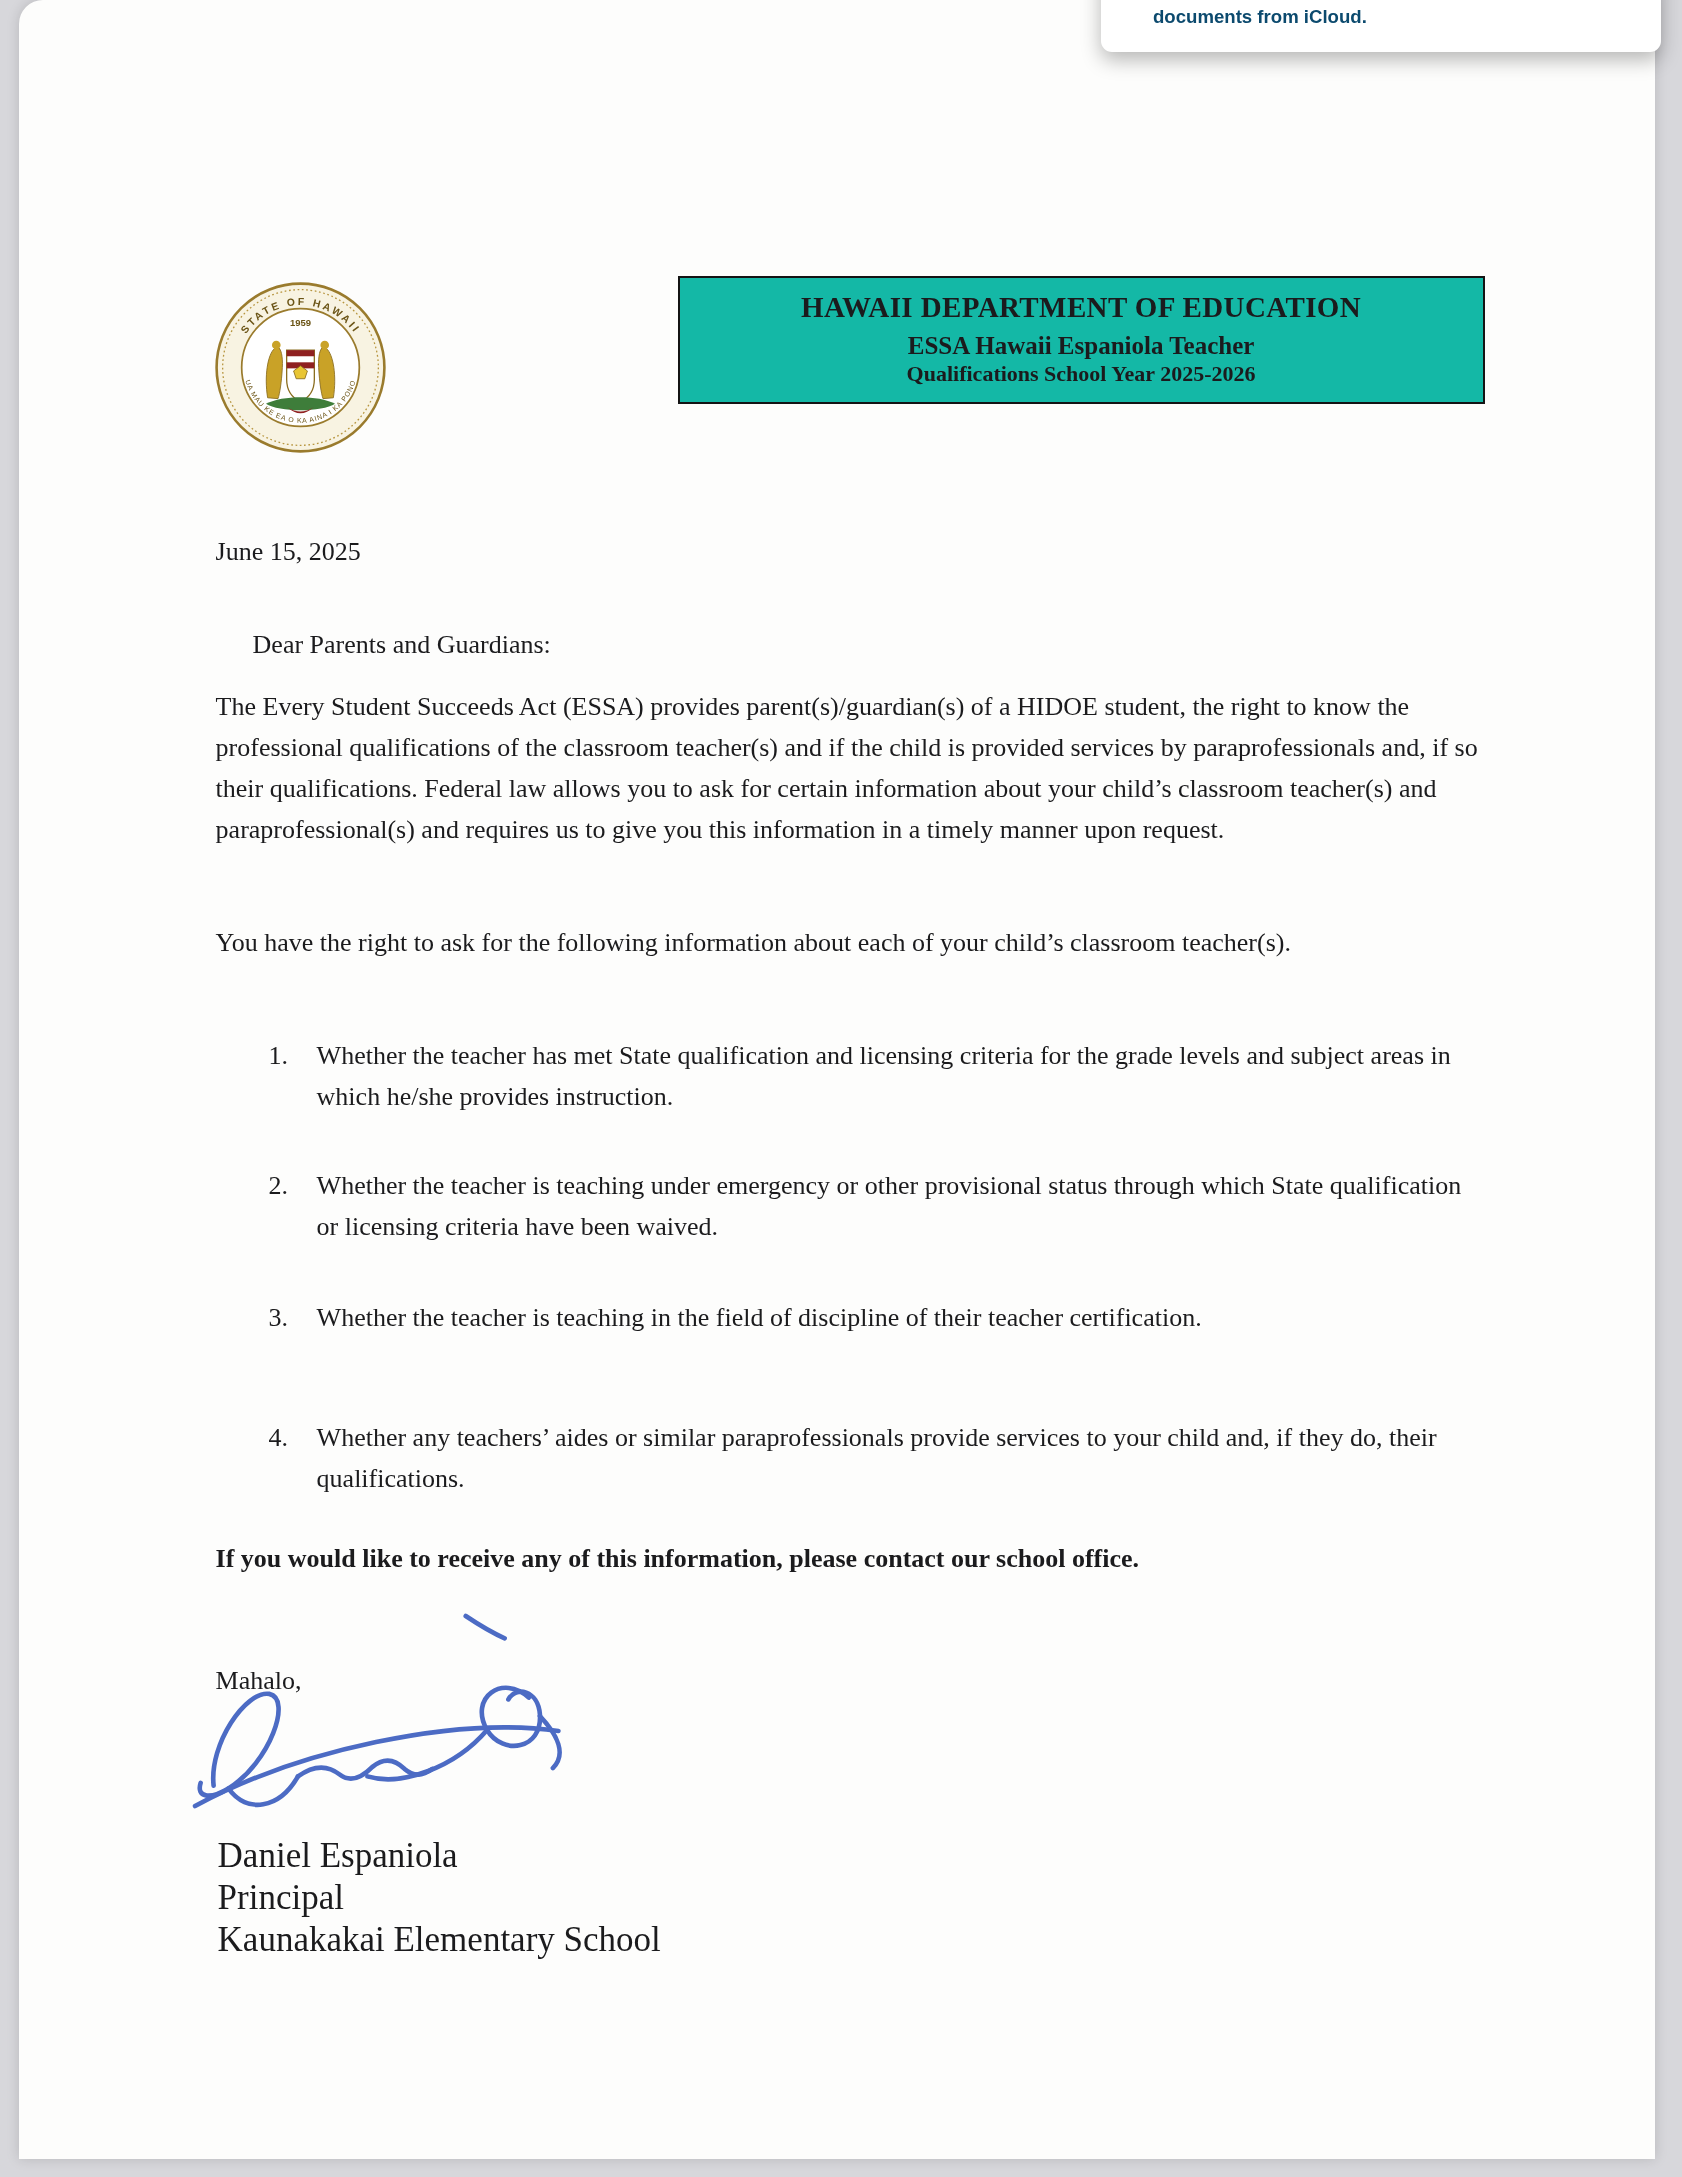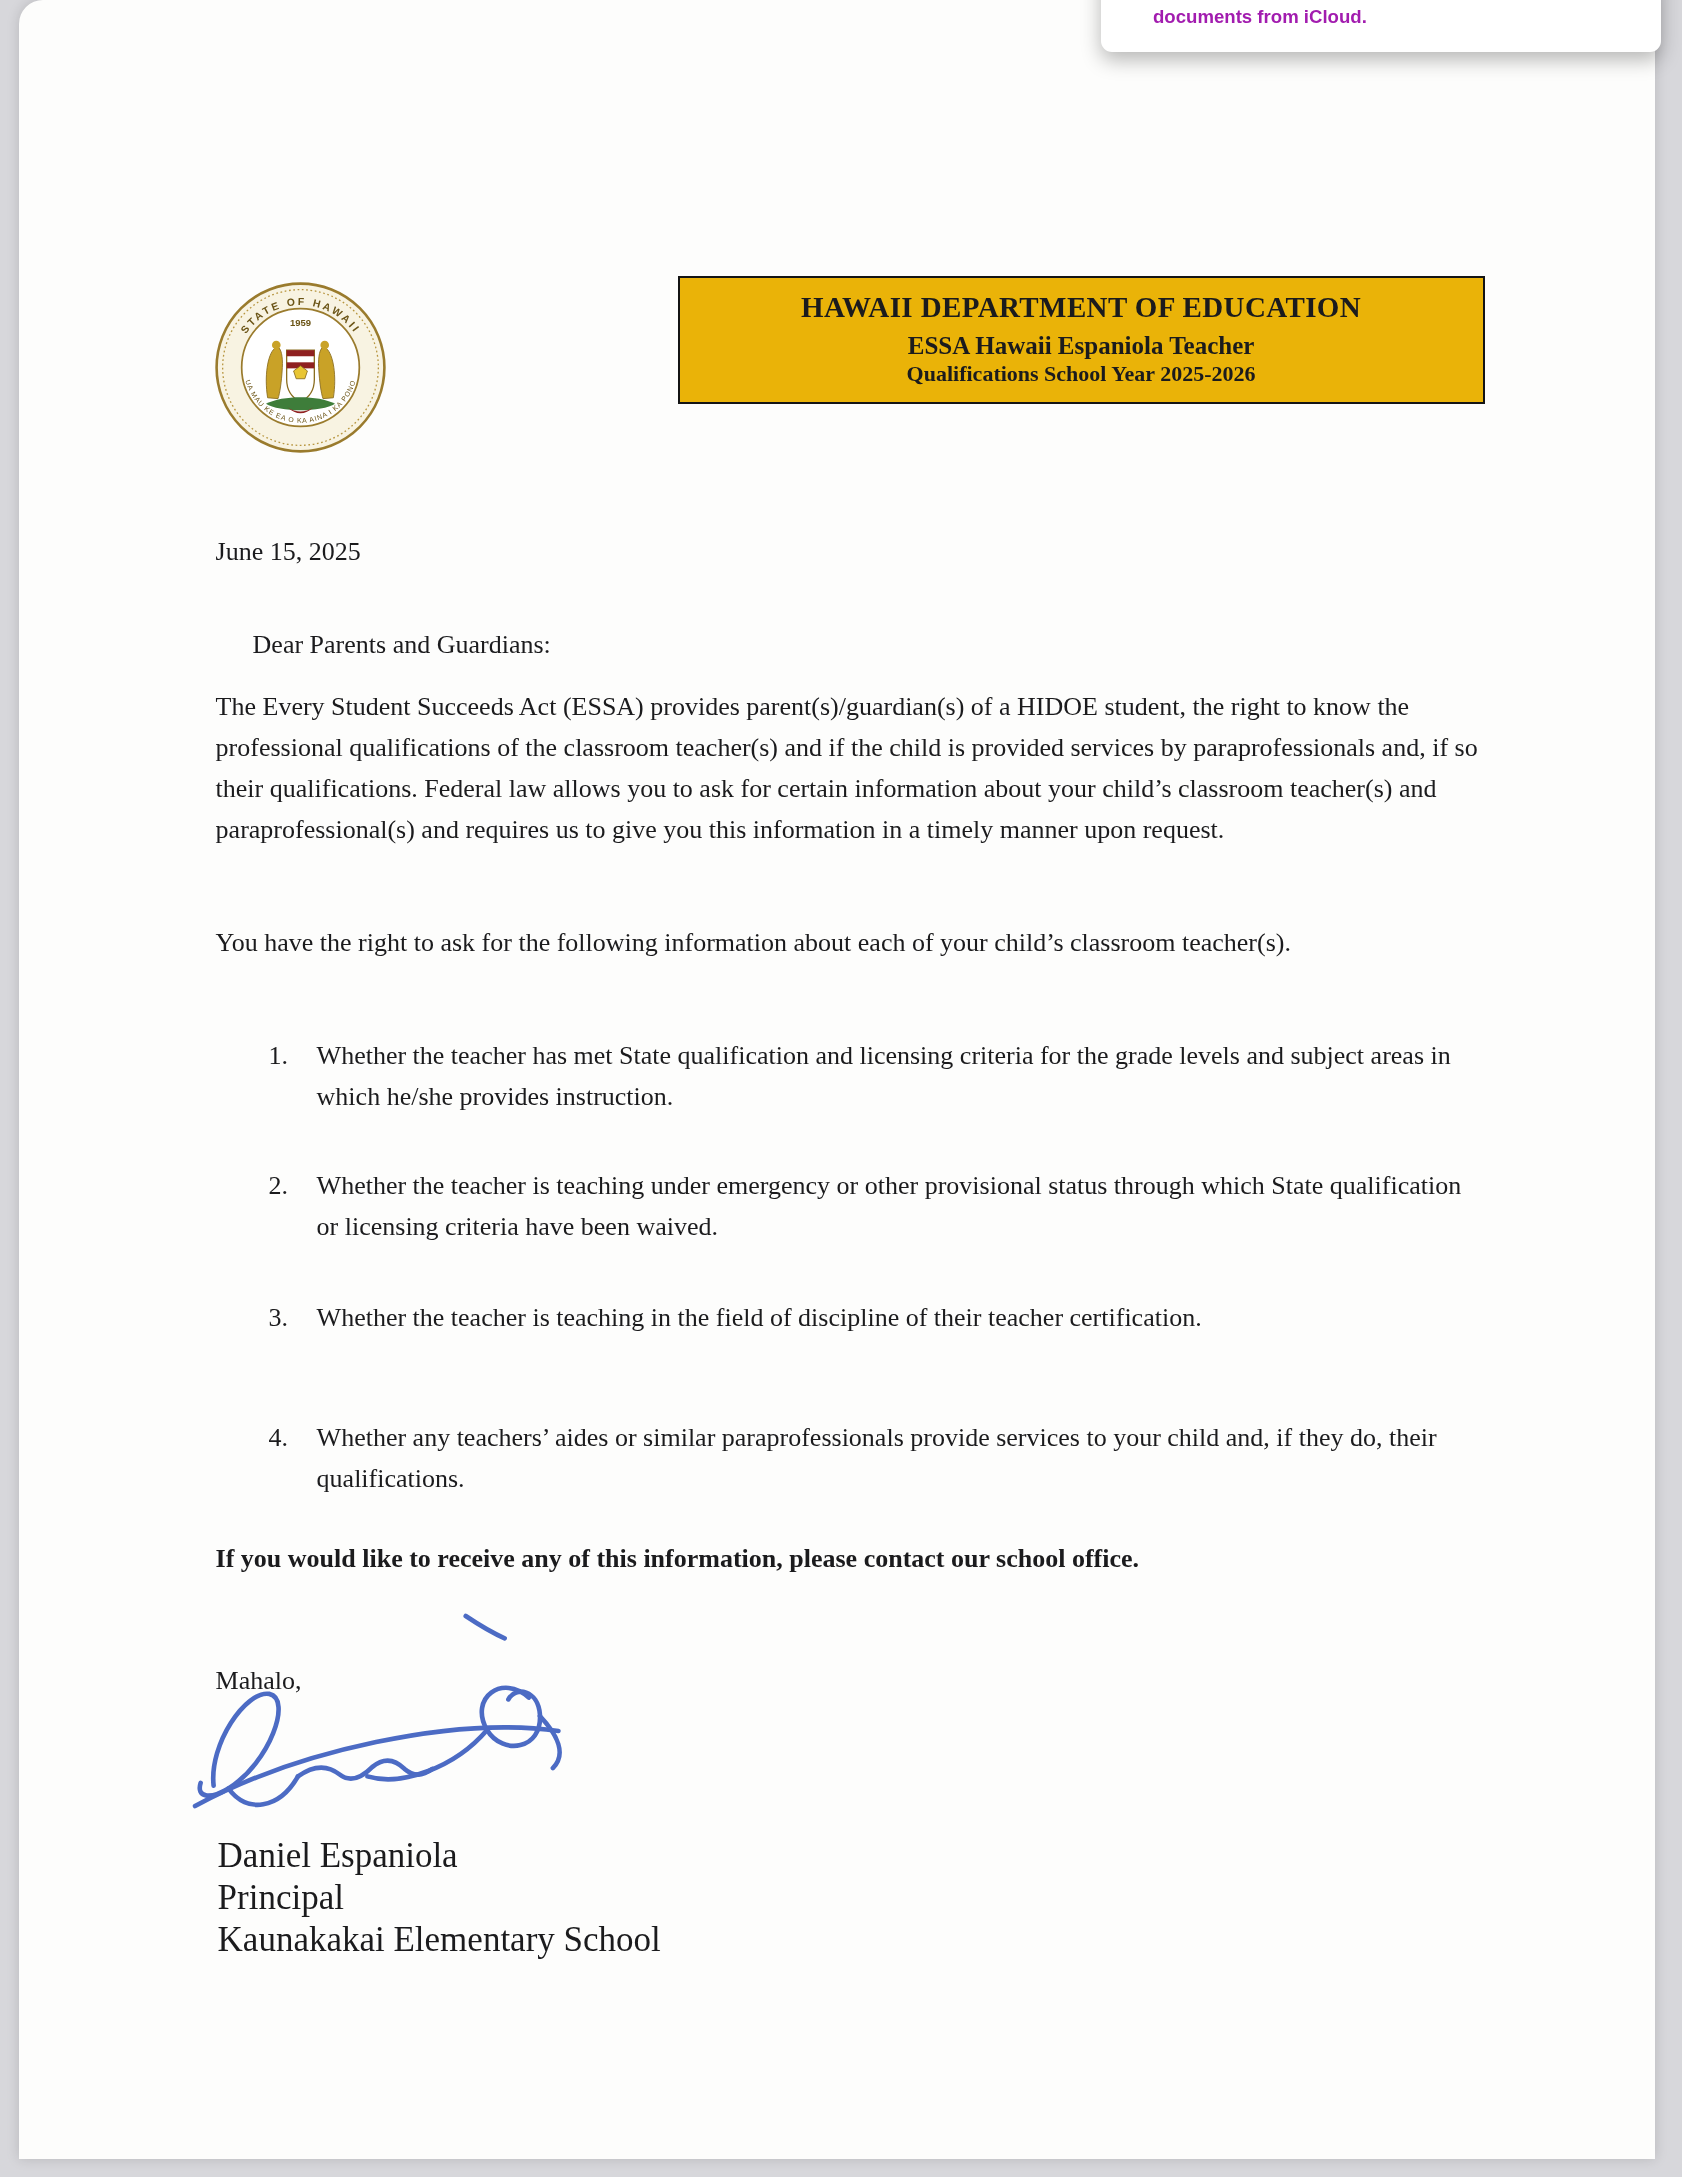--- a/index.html
+++ b/index.html
@@ -19,27 +19,27 @@
   
   .popup{
     position:absolute;top:-39px;right:22px;width:560px;height:91px;
     background:#ffffff;border-radius:11px;
     box-shadow:0 7.4px 20.4px rgba(0,0,0,.28);
     z-index:10;
   }
   .popup-text{
     position:absolute;left:52px;top:45px;
     font-family:"Liberation Sans","DejaVu Sans",sans-serif;
-    font-size:18.6px;font-weight:600;color:#a21caf;
+    font-size:18.6px;font-weight:600;color:#0c4a6e;
   }
   
   .seal{position:absolute;left:195px;top:281px;width:173px;height:173px;}
   .header-box{
     position:absolute;left:659px;top:276px;width:807px;
-    border:2.3px solid #141414;background:#eab308;
+    border:2.3px solid #141414;background:#14b8a6;
     text-align:center;padding:13px 9.3px 15px 9.3px;box-sizing:border-box;
   }
   .hb1{font-size:29px;font-weight:bold;letter-spacing:0.4px;}
   .hb2{font-size:25px;font-weight:bold;margin-top:8.3px;}
   .hb3{font-size:22px;font-weight:bold;margin-top:6.5px;}
   .hb4{font-size:22px;font-weight:bold;margin-top:1px;}
   
   .abs{position:absolute;}
   .bodytext{font-size:26px;line-height:41px;}
   .date{left:197px;top:531px;}

